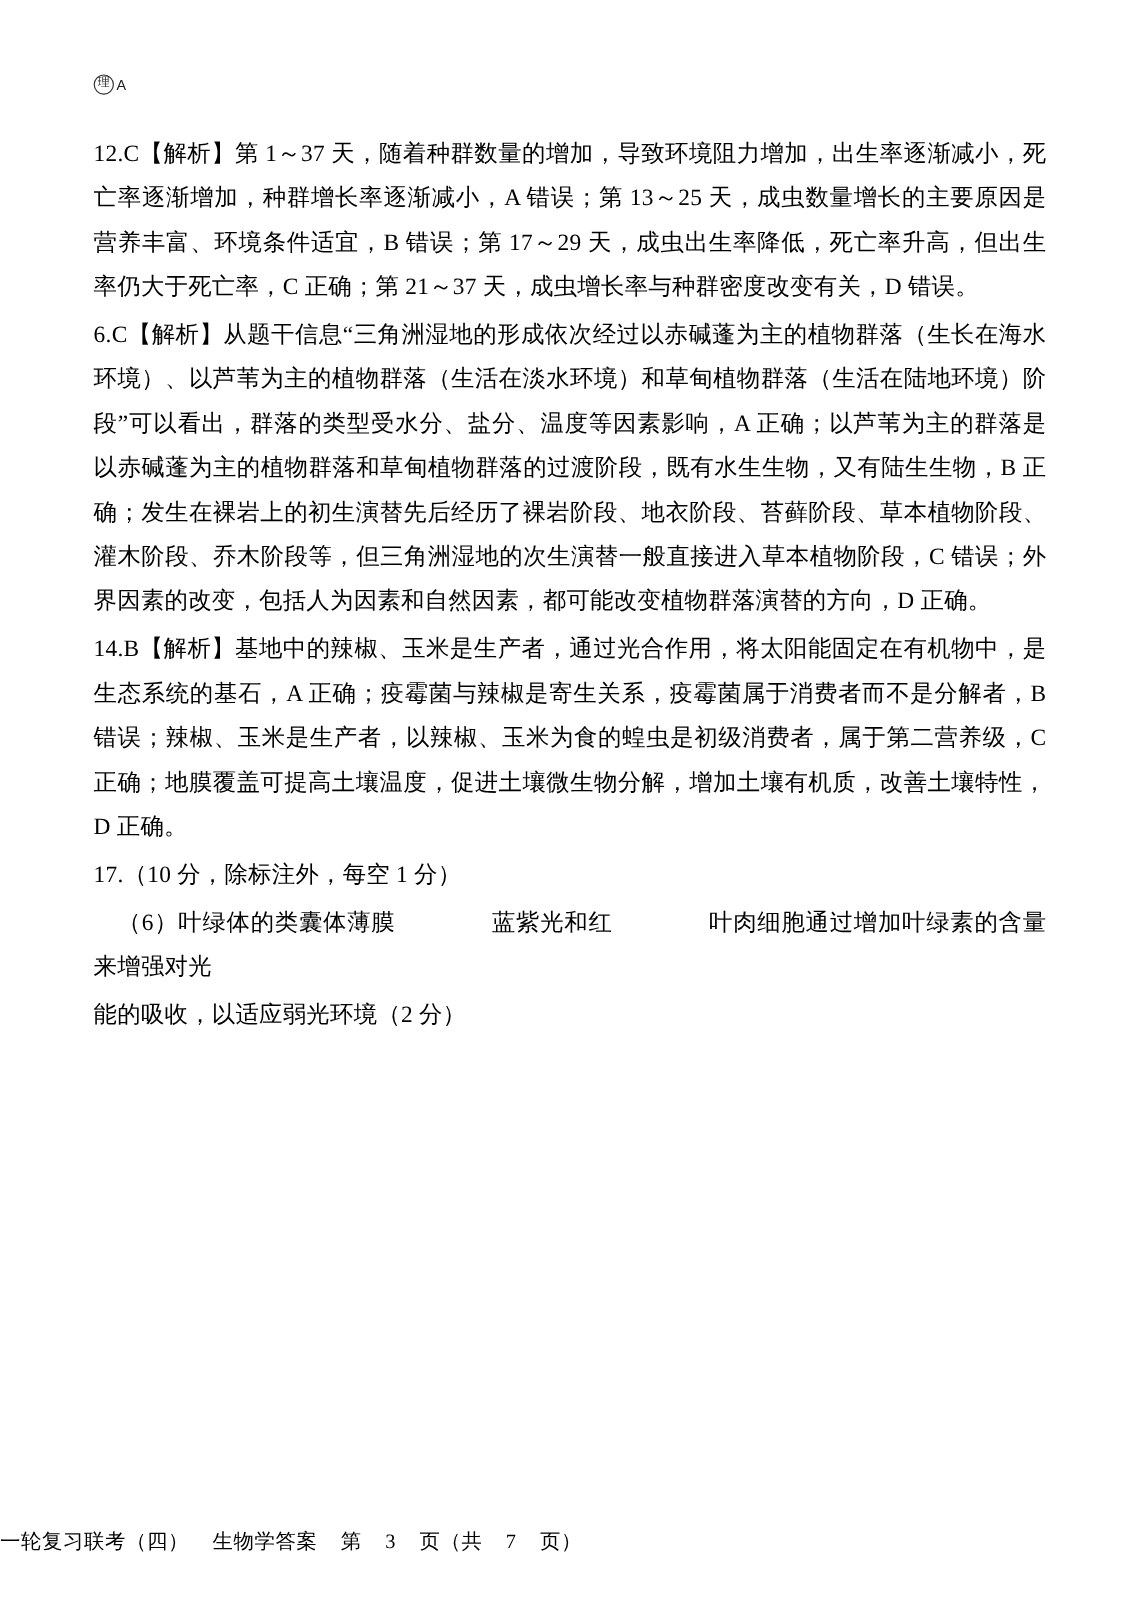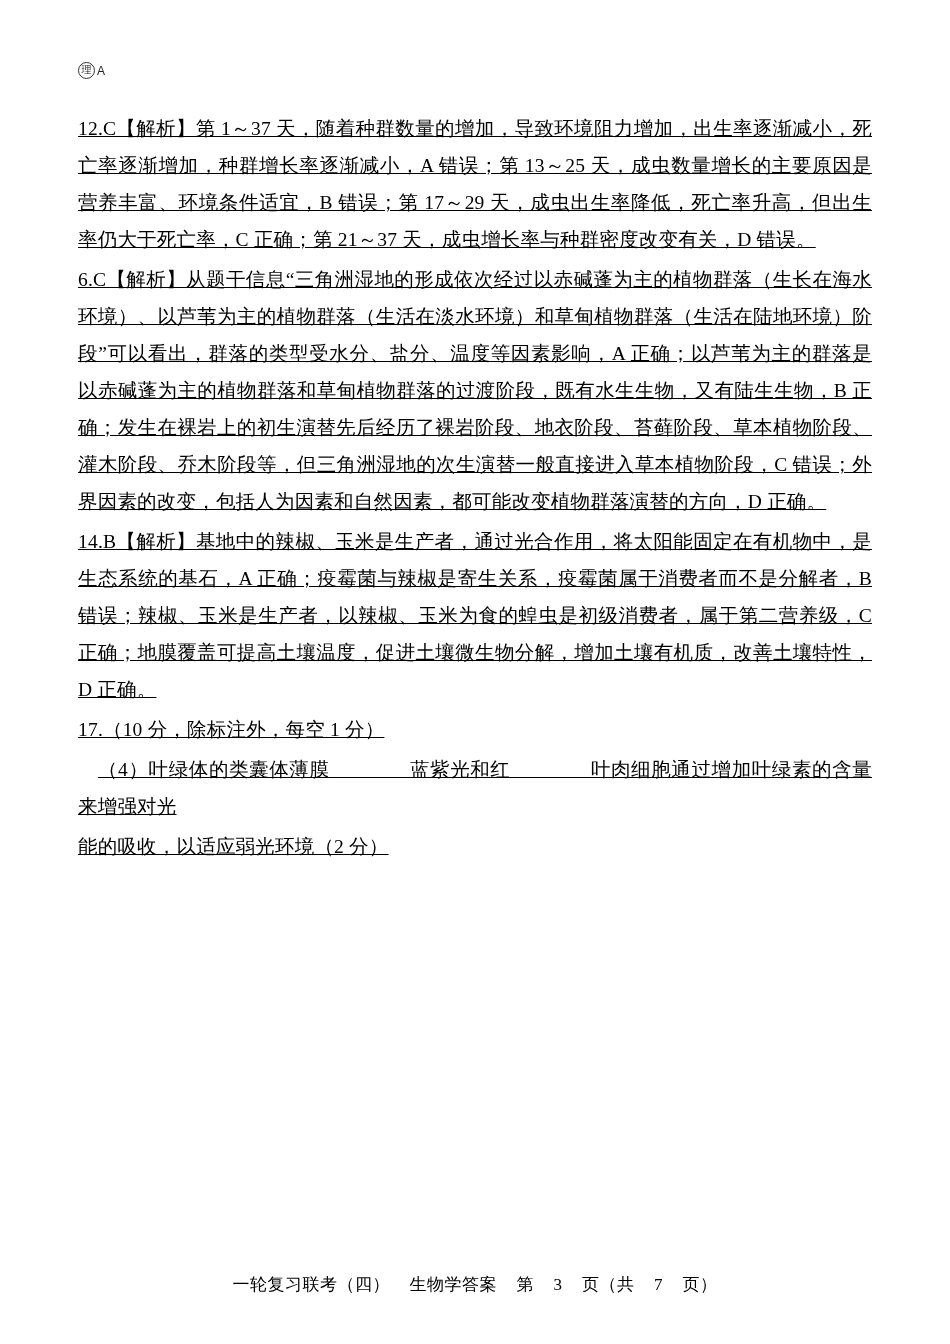--- a/index.html
+++ b/index.html
@@ -49,31 +49,30 @@
   .content {
     margin-top: 50px;
   }
   .para {
     font-size: 19.5px;
     line-height: 37px;
     text-align: justify;
     text-justify: inter-ideograph;
     margin: 0 0 3px 0;
     letter-spacing: 0.2px;
-    text-decoration: underline;
   }
   .para.indent1 {
     text-indent: 20px;
   }
   .footer {
     position: absolute;
     left: 0;
     right: 0;
     bottom: 48px;
-    text-align: center;
+    text-align: left;
     font-size: 17px;
     font-family: "Liberation Serif", serif;
     letter-spacing: 0.5px;
   }
   .footer .sp {
     display: inline-block;
     width: 10px;
   }
 </style>
 </head>
@@ -85,21 +84,21 @@
     <span class="boxglyph">理</span>
     <span class="letter">A</span>
   </div>
 
   <div class="content">
 
     <p class="para">12.C【解析】第 1～37 天，随着种群数量的增加，导致环境阻力增加，出生率逐渐减小，死亡率逐渐增加，种群增长率逐渐减小，A 错误；第 13～25 天，成虫数量增长的主要原因是营养丰富、环境条件适宜，B 错误；第 17～29 天，成虫出生率降低，死亡率升高，但出生率仍大于死亡率，C 正确；第 21～37 天，成虫增长率与种群密度改变有关，D 错误。</p>
     <p class="para">6.C【解析】从题干信息“三角洲湿地的形成依次经过以赤碱蓬为主的植物群落（生长在海水环境）、以芦苇为主的植物群落（生活在淡水环境）和草甸植物群落（生活在陆地环境）阶段”可以看出，群落的类型受水分、盐分、温度等因素影响，A 正确；以芦苇为主的群落是以赤碱蓬为主的植物群落和草甸植物群落的过渡阶段，既有水生生物，又有陆生生物，B 正确；发生在裸岩上的初生演替先后经历了裸岩阶段、地衣阶段、苔藓阶段、草本植物阶段、灌木阶段、乔木阶段等，但三角洲湿地的次生演替一般直接进入草本植物阶段，C 错误；外界因素的改变，包括人为因素和自然因素，都可能改变植物群落演替的方向，D 正确。</p>
     <p class="para">14.B【解析】基地中的辣椒、玉米是生产者，通过光合作用，将太阳能固定在有机物中，是生态系统的基石，A 正确；疫霉菌与辣椒是寄生关系，疫霉菌属于消费者而不是分解者，B 错误；辣椒、玉米是生产者，以辣椒、玉米为食的蝗虫是初级消费者，属于第二营养级，C 正确；地膜覆盖可提高土壤温度，促进土壤微生物分解，增加土壤有机质，改善土壤特性，D 正确。</p>
     <p class="para">17.（10 分，除标注外，每空 1 分）</p>
-    <p class="para indent1">（4）叶绿体的类囊体薄膜　　　　蓝紫光和红　　　　叶肉细胞通过增加叶绿素的含量来增强对光</p>
+    <p class="para indent1">（6）叶绿体的类囊体薄膜　　　　蓝紫光和红　　　　叶肉细胞通过增加叶绿素的含量来增强对光</p>
     <p class="para">能的吸收，以适应弱光环境（2 分）</p>
 
   </div>
 
   <div class="footer">
     <span>一轮复习联考（四）</span>
     <span class="sp"></span>
     <span>生物学答案</span>
     <span class="sp"></span>
     <span>第</span>

